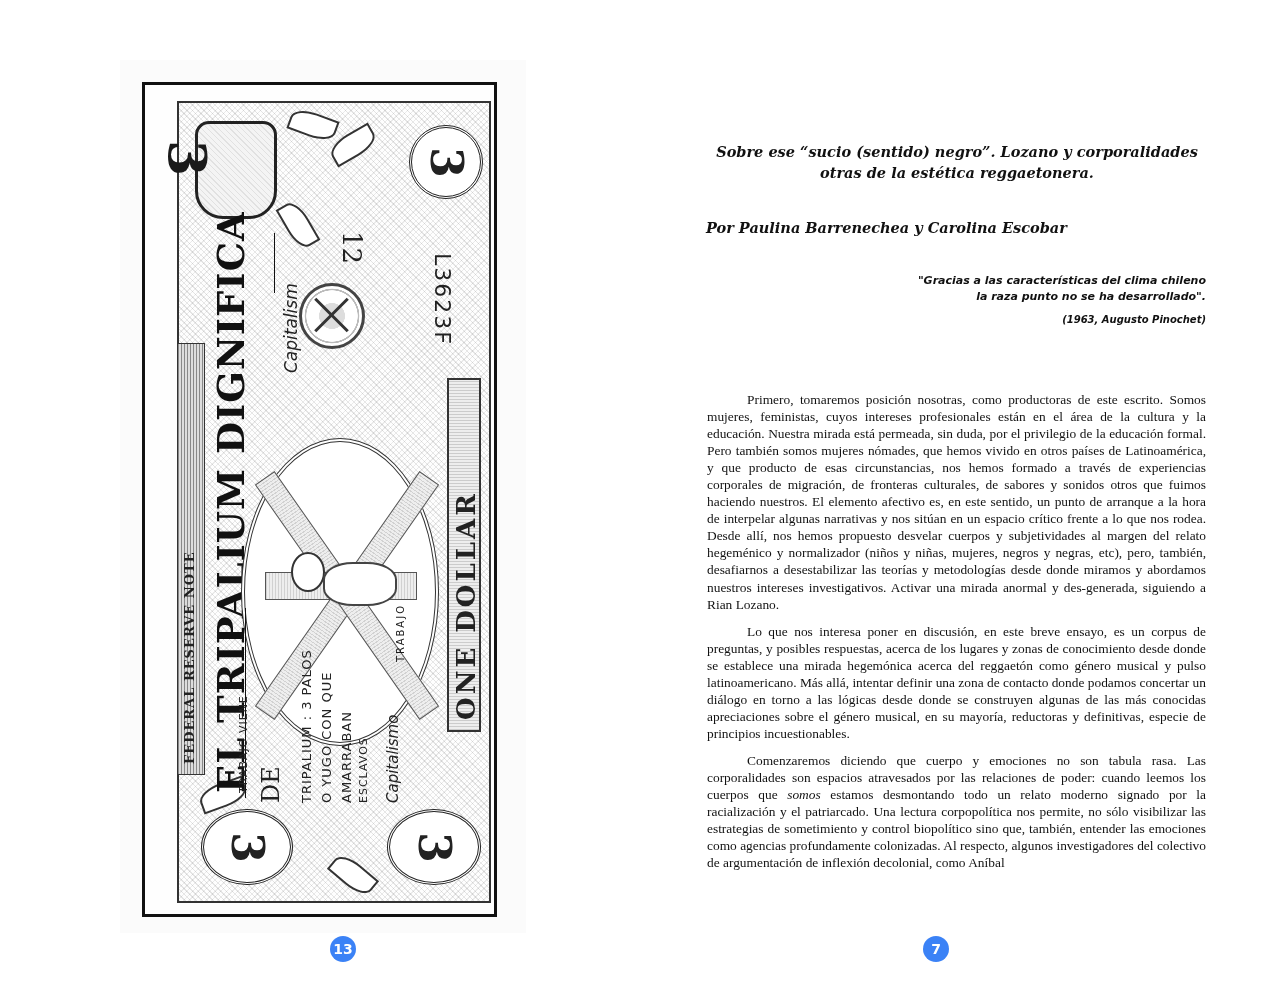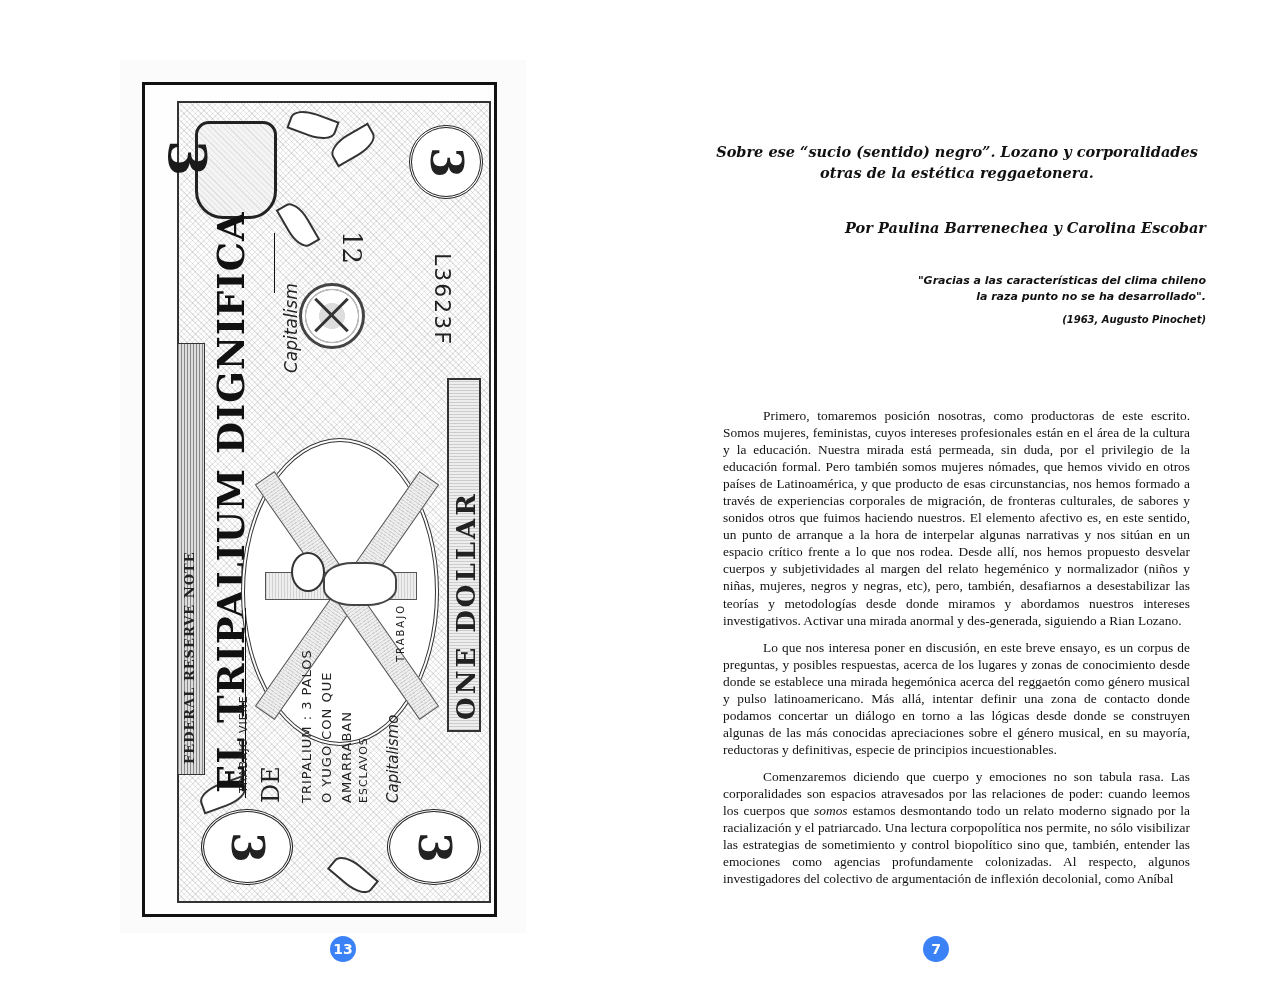--- a/index.html
+++ b/index.html
@@ -58,29 +58,29 @@
 
   .leaf { position:absolute; width:44px; height:20px; border:2px solid #333; border-radius:50% 0 50% 0; background:#fff; }
 
   
   .page-num { position:absolute; top:936px; width:26px; height:26px; border-radius:50%; background:#3b82f6; color:#fff;
               font-family:"DejaVu Sans", sans-serif; font-size:14px; font-weight:bold; display:flex; align-items:center; justify-content:center; }
 
   
   .article-title { position:absolute; left:66px; top:141px; width:502px; text-align:center; font-family:"DejaVu Serif", serif;
                    font-style:italic; font-weight:bold; font-size:14.5px; line-height:21px; color:#111; }
-  .byline { position:absolute; left:66px; top:219px; width:500px; text-align:right; font-family:"DejaVu Serif", serif;
+  .byline { position:absolute; left:66px; top:219px; width:500px; text-align:left; font-family:"DejaVu Serif", serif;
             font-style:italic; font-weight:bold; font-size:14.5px; color:#111; }
   .epigraph { position:absolute; left:240px; top:273px; width:326px; text-align:right; font-family:"DejaVu Sans", sans-serif;
               font-style:italic; font-weight:bold; font-size:11px; line-height:16px; color:#111; }
   .epigraph-src { position:absolute; left:240px; top:314px; width:326px; text-align:right; font-family:"DejaVu Sans", sans-serif;
                   font-style:italic; font-weight:bold; font-size:10px; color:#111; }
   .body { position:absolute; left:67px; width:499px; font-family:"Liberation Serif", serif; font-size:13.4px; line-height:17.05px;
           text-align:justify; color:#111; }
-  .body p { margin:16px; text-indent:40px; }
+  .body p { margin:0; text-indent:40px; }
   .p1 { top:391px; }
   .p2 { top:623px; }
   .p3 { top:752px; }
 </style>
 </head>
 <body>
 
 <div class="page page-left">
   <div class="scan">
     <div class="bill-frame">

